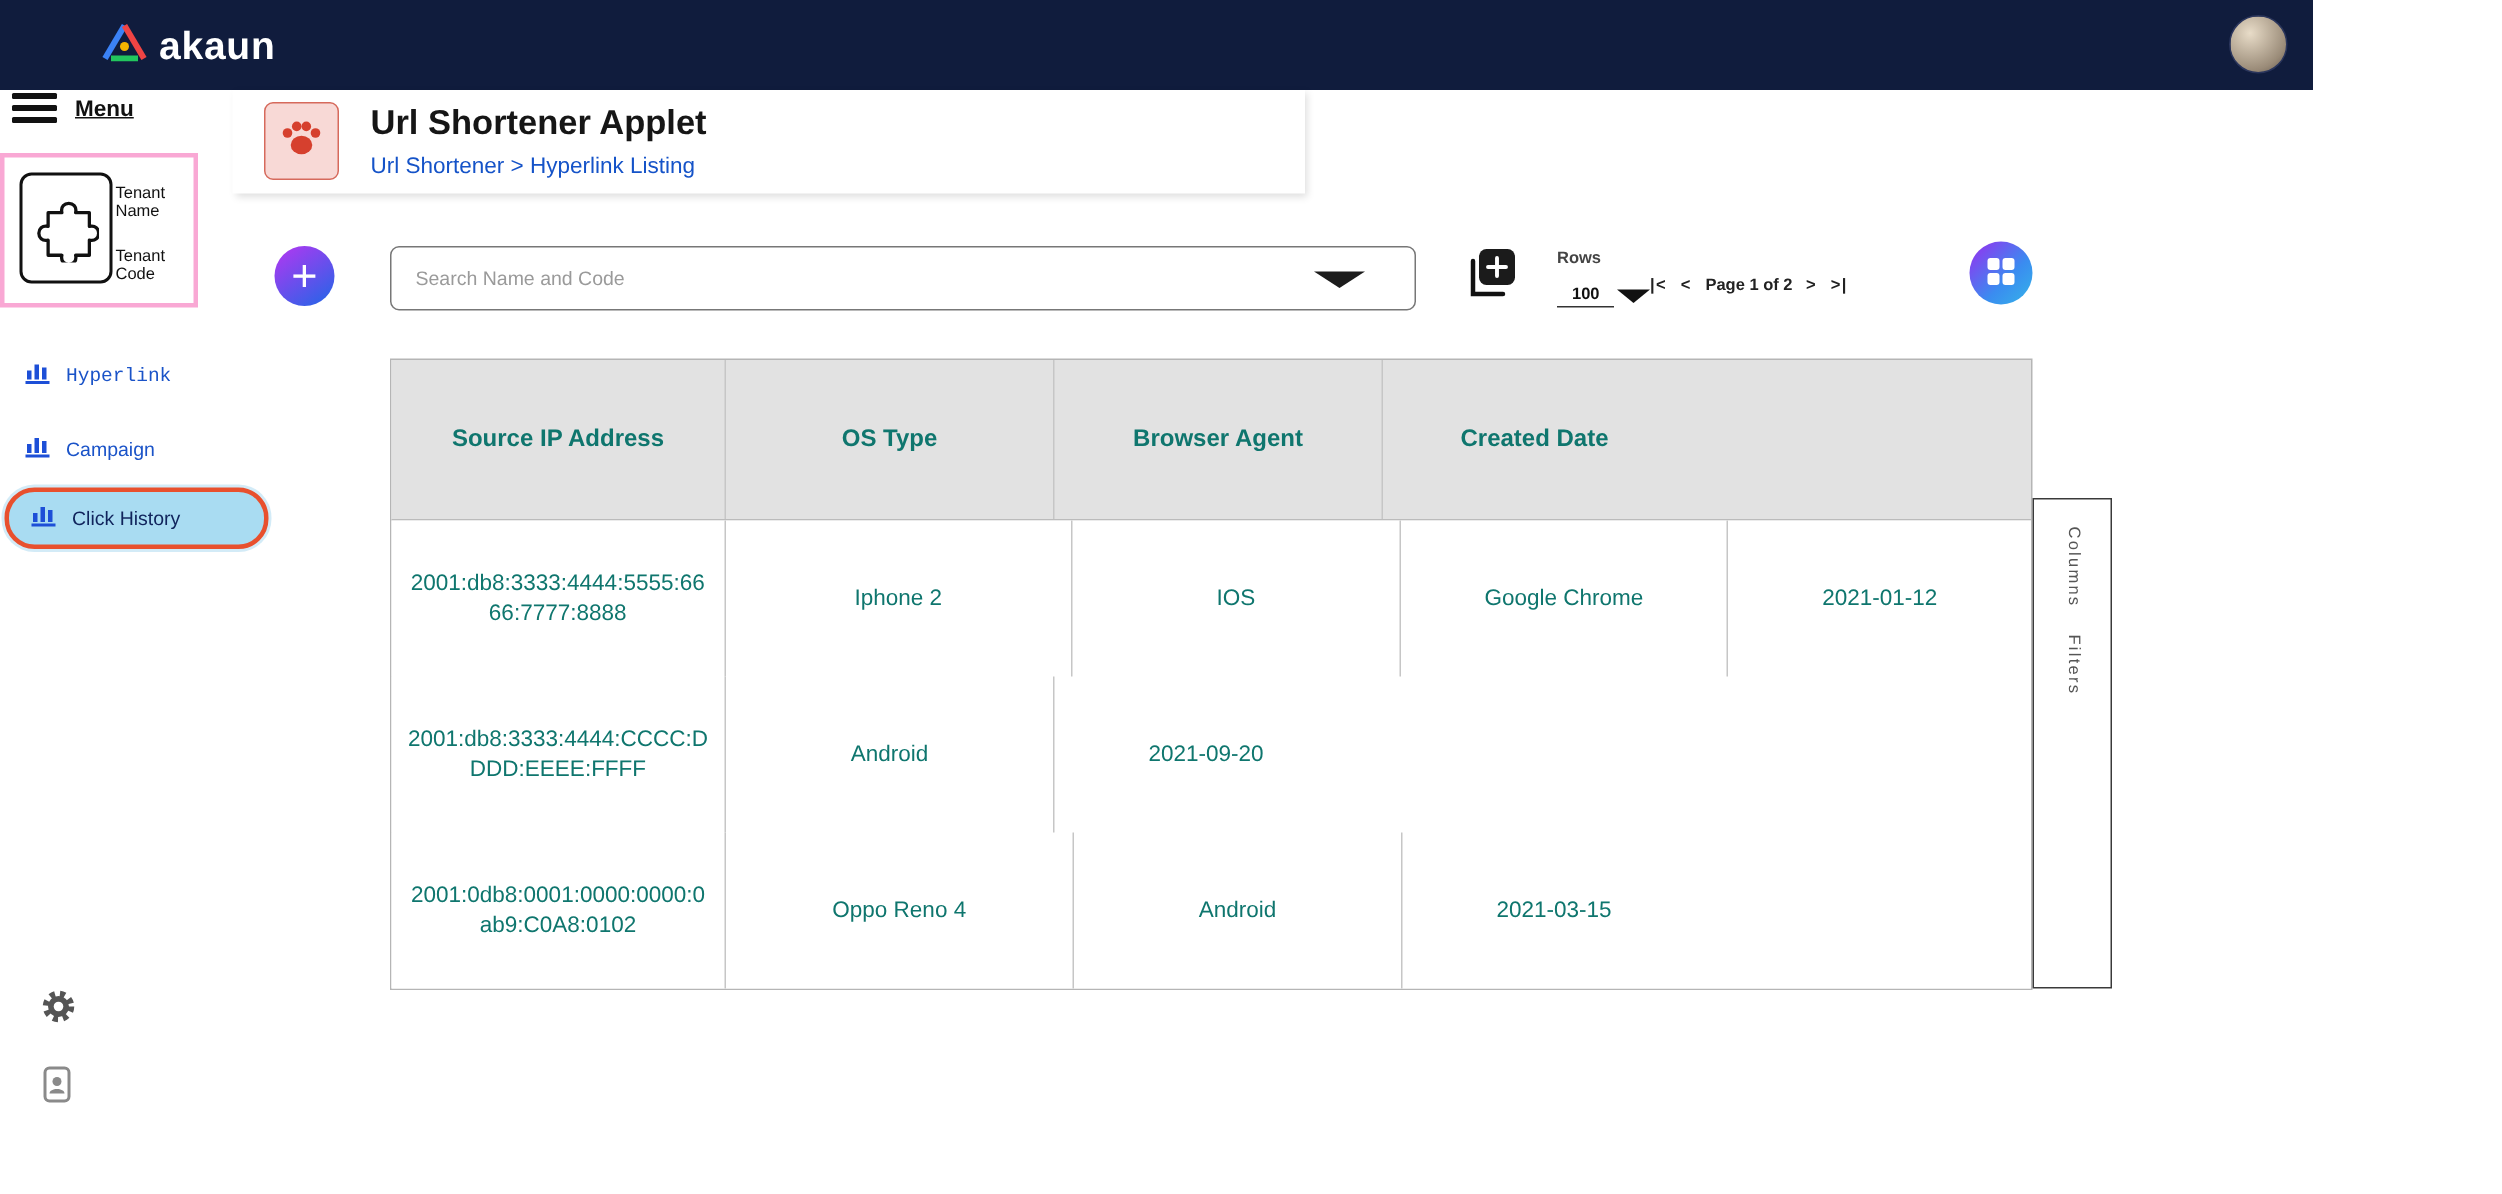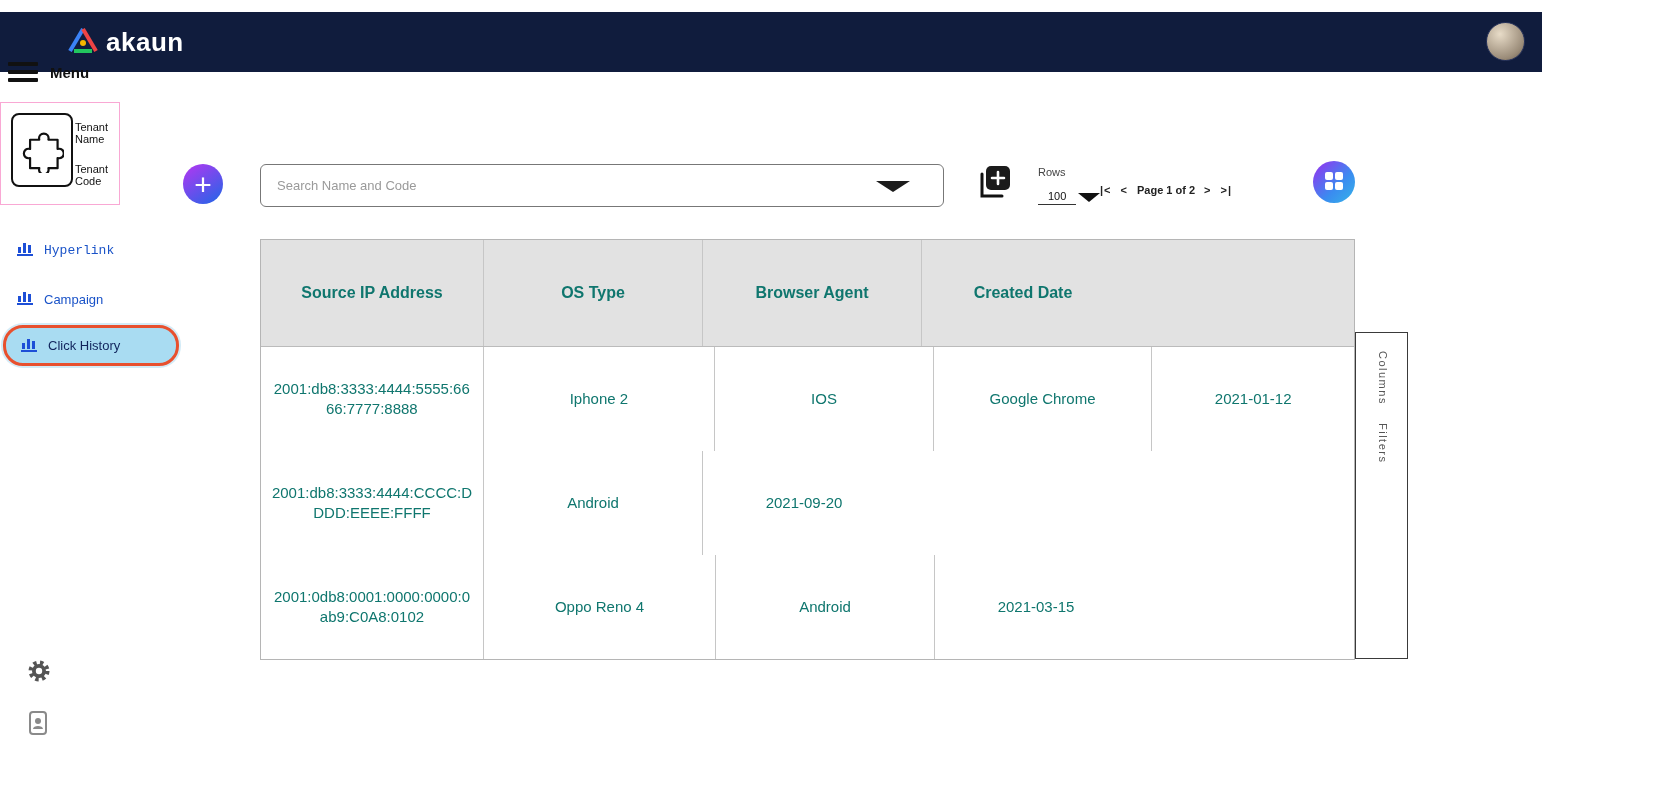--- a/index.html
+++ b/index.html
@@ -1,35 +1,35 @@
 <!DOCTYPE html>
 <html><head>
 <meta charset="utf-8">
 <style>
   * { box-sizing: border-box; margin: 0; padding: 0; }
   html,body { width: 1668px; height: 796px; background:#fff;
     font-family: "Liberation Sans", "DejaVu Sans", sans-serif; }
   .page { position: relative; width: 1668px; height: 796px; overflow: hidden; background:#fff; }
 
   
-  .topbar { position:absolute; left:0; top:12px; width:1542px; height:60px; background:#101c3d;
+  .topbar { position:absolute; left:0; top:0; width:1542px; height:60px; background:#101c3d;
     display:flex; align-items:center; }
   .brand { display:flex; align-items:center; gap:8px; margin-left:68px; }
   .brand-text { color:#fff; font-size:26px; font-weight:bold; letter-spacing:0.5px; }
   .avatar { position:absolute; right:17px; top:10px; width:39px; height:39px; border-radius:50%;
     background: radial-gradient(circle at 35% 30%, #e8dcc8, #9a8b78 70%, #5f554a); border:1px solid #2a355c; }
 
   
   .menu-row { position:absolute; left:8px; top:62px; display:flex; align-items:center; gap:12px; cursor:pointer; }
   .hamburger { display:flex; flex-direction:column; gap:4px; }
   .hamburger span { width:30px; height:4px; background:#111; border-radius:1px; }
-  .menu-label { font-size:15px; font-weight:bold; color:#111; }
-
-  .tenant-box { position:absolute; left:0px; top:102px; width:120px; height:103px;
-    border:1px solid #f9a8d4; background:#fff; }
+  .menu-label { font-size:15px; font-weight:bold; color:#111;text-decoration:underline; }
+
+  .tenant-box { position:absolute; left:0px; top:102px; width:132px; height:103px;
+    border:3px solid #f9a8d4; background:#fff; }
   .puzzle-frame { position:absolute; left:10px; top:10px; width:62px; height:74px;
     border:2px solid #111; border-radius:8px; display:flex; align-items:center; justify-content:center; }
   .tenant-labels { position:absolute; left:74px; top:18px; display:flex; flex-direction:column; gap:18px; }
   .tenant-labels div { font-size:11px; color:#111; }
 
   .nav-item { position:absolute; left:16px; display:flex; align-items:center; gap:10px; cursor:pointer; }
   .nav-item .nav-label { font-size:13px; color:#1a53c8; }
   .nav-active { position:absolute; left:3px; top:325px; width:176px; height:41px;
     background:#a9dcf2; border:3px solid #e8502e; border-radius:20px;
     display:flex; align-items:center; gap:10px; padding-left:14px; cursor:pointer;
@@ -53,21 +53,21 @@
     color:#fff; font-size:30px; line-height:37px; text-align:center; cursor:pointer; border:none; font-weight:400; }
   .search-wrap { position:absolute; left:260px; top:164px; width:684px; height:43px; }
   .search-input { width:100%; height:100%; border:1px solid #777; border-radius:6px;
     padding:0 60px 0 16px; font-size:13px; color:#222; outline:none; font-family:inherit; }
   .search-input::placeholder { color:#9a9a9a; }
   .search-caret { position:absolute; right:34px; top:17px; width:0; height:0;
     border-left:17px solid transparent; border-right:17px solid transparent; border-top:11px solid #1c1c1c; cursor:pointer; }
 
   .copy-btn { position:absolute; left:973px; top:162px; cursor:pointer; }
 
-  .rows-group { position:absolute; left:1038px; top:166px; }
+  .rows-group { position:absolute; left:1038px; top:166px;font-weight:bold; }
   .rows-label { font-size:11px; color:#444; }
   .rows-value-wrap { display:flex; align-items:center; gap:2px; margin-top:12px; cursor:pointer; }
   .rows-value { font-size:11px; color:#111; border-bottom:1px solid #333; padding:0 10px 2px 10px; }
   .rows-caret { width:0; height:0; border-left:11px solid transparent; border-right:11px solid transparent;
     border-top:9px solid #111; }
 
   .pagination { position:absolute; left:1100px; top:184px; display:flex; align-items:center; gap:9px;
     font-size:11px; font-weight:bold; color:#222; }
   .pg-btn { cursor:pointer; letter-spacing:1px; }
   .pg-label { cursor:default; }
@@ -185,20 +185,35 @@
   <div class="contact-btn">
     <span>
       <svg width="22" height="26" viewBox="0 0 22 26">
         <rect x="3" y="2" width="16" height="22" rx="3" fill="none" stroke="#8a8a8a" stroke-width="2"></rect>
         <circle cx="11" cy="11" r="3" fill="#8a8a8a"></circle>
         <path d="M6 19 c0-4 10-4 10 0" fill="#8a8a8a"></path>
       </svg>
     </span>
   </div>
 
+  <section class="header-card">
+    <div class="paw-box">
+      <span>
+        <svg width="32" height="30" viewBox="0 0 24 22">
+          <circle cx="5" cy="8.5" r="2.4" fill="#d6402e"></circle>
+          <circle cx="9.6" cy="5.2" r="2.4" fill="#d6402e"></circle>
+          <circle cx="14.4" cy="5.2" r="2.4" fill="#d6402e"></circle>
+          <circle cx="19" cy="8.5" r="2.4" fill="#d6402e"></circle>
+          <ellipse cx="12" cy="14.5" rx="5.4" ry="4.6" fill="#d6402e"></ellipse>
+        </svg>
+      </span>
+    </div>
+    <h1 class="page-title">Url Shortener Applet</h1>
+    <div class="breadcrumb">Url Shortener &gt; Hyperlink Listing</div>
+  </section>
 
   <button class="add-btn">
     <span>+</span>
   </button>
 
   <div class="search-wrap">
     <input class="search-input" type="text" placeholder="Search Name and Code" style="">
     <span class="search-caret"></span>
   </div>
 

